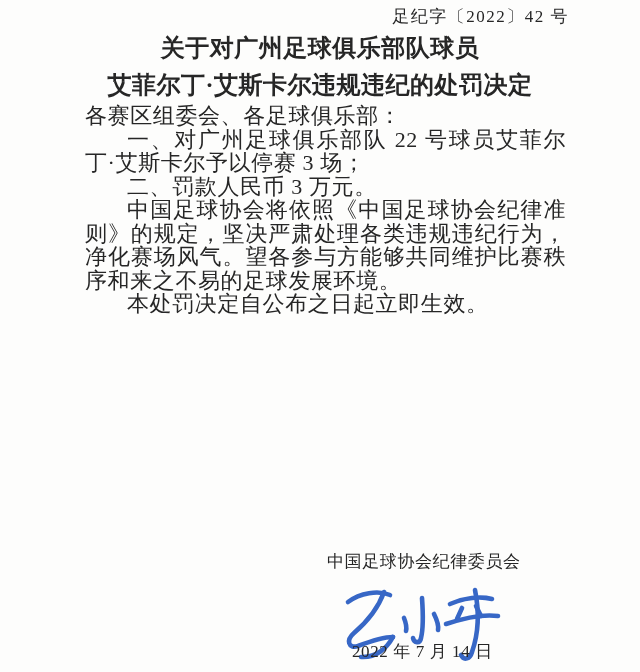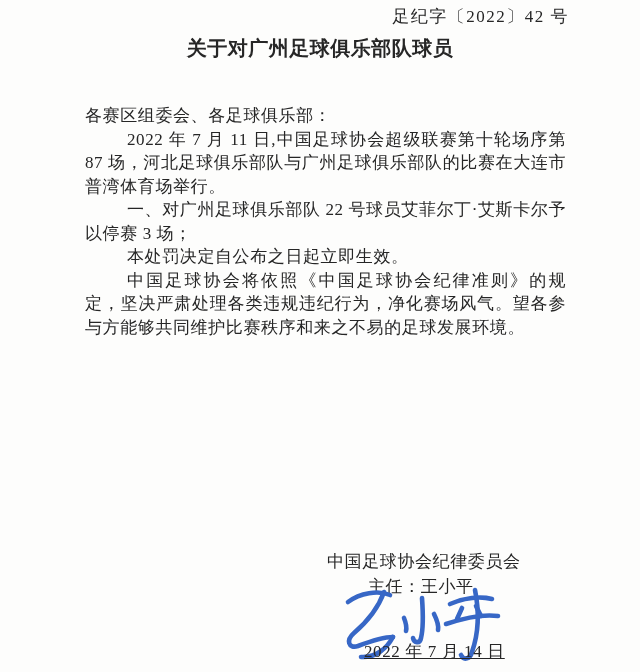--- a/index.html
+++ b/index.html
@@ -27,29 +27,29 @@
     font-size:17px;
     letter-spacing:1.5px;
     white-space:nowrap;
   }
   .title-block{
     position:absolute;
     top:30px;left:0;
     width:640px;
     text-align:center;
     font-weight:700;
-    font-size:20px;
+    font-size:24px;
     line-height:37px;
     letter-spacing:0.5px;
   }
   .body-text{
     position:absolute;
     top:104px;left:85px;
     width:481px;
-    font-size:17px;
+    font-size:22px;
     line-height:23.5px;
     letter-spacing:0.6px;
     text-align:justify;
   }
   .body-text p{margin:0;}
   .body-text p.indent{text-indent:42px;}
   .closing-org{
     position:absolute;
     left:327px;top:550px;
     font-size:17px;
@@ -59,25 +59,24 @@
   }
   .closing-duty{
     position:absolute;
     left:368px;top:575px;
     font-size:17px;
     letter-spacing:0.6px;
     white-space:nowrap;
   }
   .closing-date{
     position:absolute;
-    left:364px;top:640px;
+    left:352px;top:640px;
     font-size:17px;
     letter-spacing:0.6px;
     white-space:nowrap;
-    text-decoration:underline;
   }
   .signature{
     position:absolute;
     left:334px;top:580px;
     width:172px;height:88px;
     pointer-events:none;
   }
   .signature path{
     fill:none;
     stroke:var(--sig-blue);
@@ -88,34 +87,34 @@
 </style>
 </head>
 <body>
 
 <div class="page">
 
   <div class="doc-number">足纪字〔2022〕42 号</div>
 
   <div class="title-block">
     <div>关于对广州足球俱乐部队球员</div>
+    <div>艾菲尔丁·艾斯卡尔违规违纪的处罚决定</div>
   </div>
 
   <div class="body-text">
     <p>各赛区组委会、各足球俱乐部：</p>
 
-  <p class="indent">2022 年 7 月 11 日,中国足球协会超级联赛第十轮场序第 87 场，河北足球俱乐部队与广州足球俱乐部队的比赛在大连市普湾体育场举行。</p>
       <p class="indent">一、对广州足球俱乐部队 22 号球员艾菲尔丁·艾斯卡尔予以停赛 3 场；</p>
+      <p class="indent">二、罚款人民币 3 万元。</p>
+      <p class="indent">中国足球协会将依照《中国足球协会纪律准则》的规定，坚决严肃处理各类违规违纪行为，净化赛场风气。望各参与方能够共同维护比赛秩序和来之不易的足球发展环境。</p>
       <p class="indent">本处罚决定自公布之日起立即生效。</p>
-      <p class="indent">中国足球协会将依照《中国足球协会纪律准则》的规定，坚决严肃处理各类违规违纪行为，净化赛场风气。望各参与方能够共同维护比赛秩序和来之不易的足球发展环境。</p>
     </div>
 
   <div class="closing-org">中国足球协会纪律委员会</div>
 
-  <div class="closing-duty">主任：王小平</div>
 
   <svg class="signature" viewBox="0 0 172 88" role="img" aria-label="王小平">
 
     <path d="M14 22 C26 13, 44 10, 56 15"></path>
     <path d="M50 12 C45 26, 34 41, 20 53 C12 60, 14 69, 24 66 C37 61, 49 57, 59 57"></path>
     <path d="M59 57 C53 68, 42 78, 27 77"></path>
 
     <path d="M88 18 C89 32, 90 46, 87 58 C86 64, 80 63, 79 58"></path>
     <path d="M70 38 C72 43, 73 47, 72 51"></path>
     <path d="M100 34 C103 40, 105 45, 104 50"></path>

